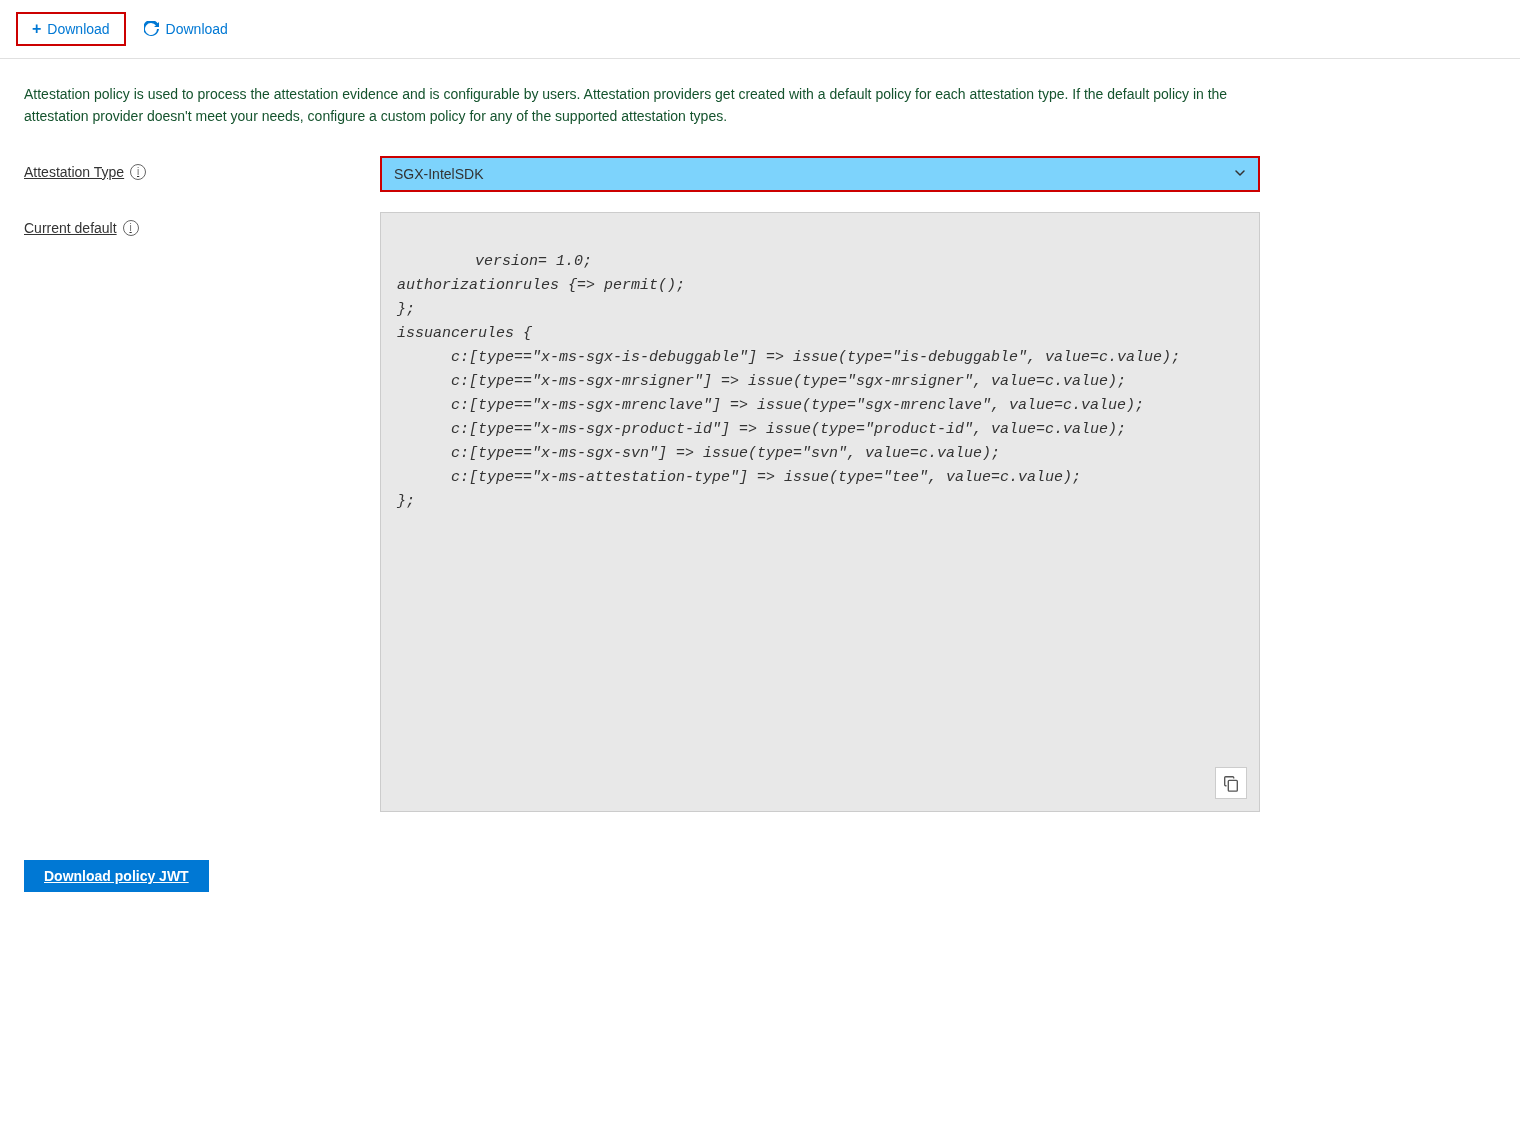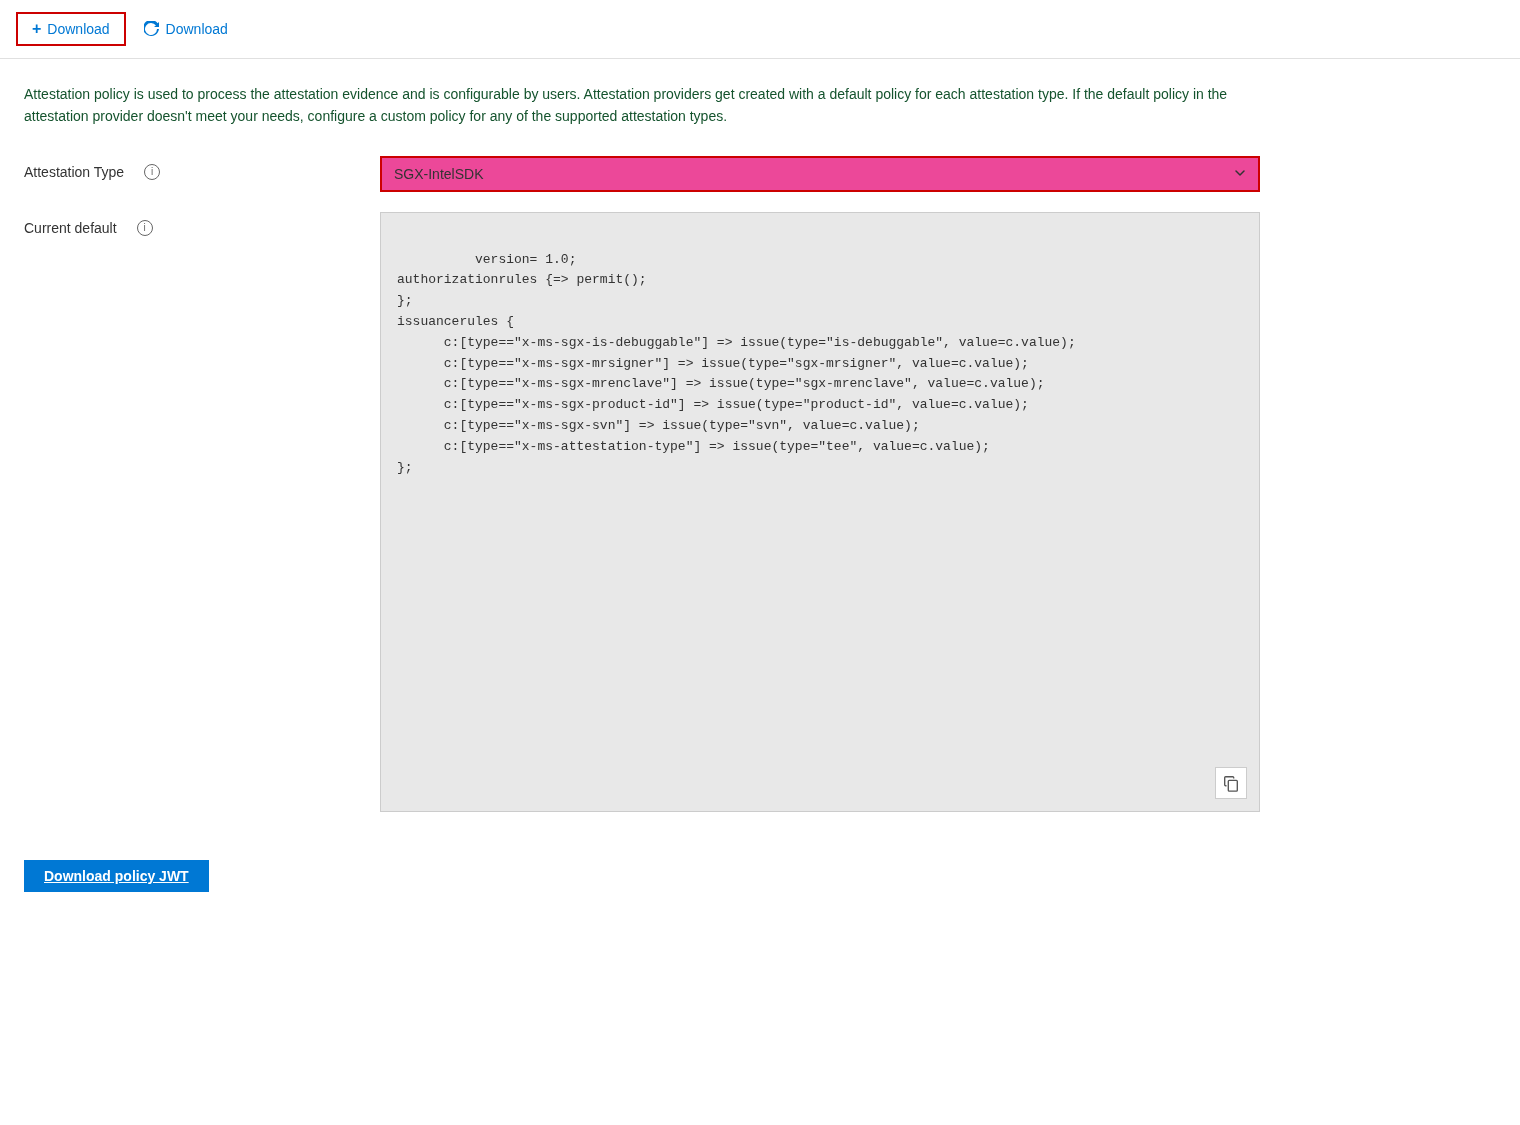--- a/index.html
+++ b/index.html
@@ -87,24 +87,25 @@
       display: flex;
       align-items: flex-start;
       gap: 16px;
     }
 
     .form-label {
       width: 340px;
       min-width: 340px;
       display: flex;
       align-items: center;
-      gap: 20px;
+      gap: 6px;
       padding-top: 8px;
       font-size: 14px;
       color: #333;
+      text-decoration: underline;
     }
 
     .info-icon {
       display: inline-flex;
       align-items: center;
       justify-content: center;
       width: 16px;
       height: 16px;
       border-radius: 50%;
       border: 1px solid #666;
@@ -120,21 +121,21 @@
 
     .select-wrapper {
       position: relative;
       border: 2px solid #c00;
     }
 
     .select-field {
       width: 100%;
       padding: 8px 40px 8px 12px;
       border: none;
-      background: #ec4899;
+      background: #7dd3fc;
       font-size: 14px;
       color: #333;
       appearance: none;
       cursor: pointer;
       font-family: inherit;
       outline: none;
     }
 
     .chevron-icon {
       position: absolute;
@@ -154,23 +155,24 @@
       font-family: 'Consolas', 'Courier New', monospace;
       font-size: 13px;
       color: #333;
       line-height: 1.6;
       position: relative;
       white-space: pre;
     }
 
     .policy-text {
       font-family: 'Consolas', 'Courier New', monospace;
-      font-size: 13px;
+      font-size: 15px;
       line-height: 1.6;
       color: #333;
+      font-style: italic;
     }
 
     .copy-btn {
       position: absolute;
       bottom: 12px;
       right: 12px;
       width: 32px;
       height: 32px;
       background: #fff;
       border: 1px solid #ccc;

